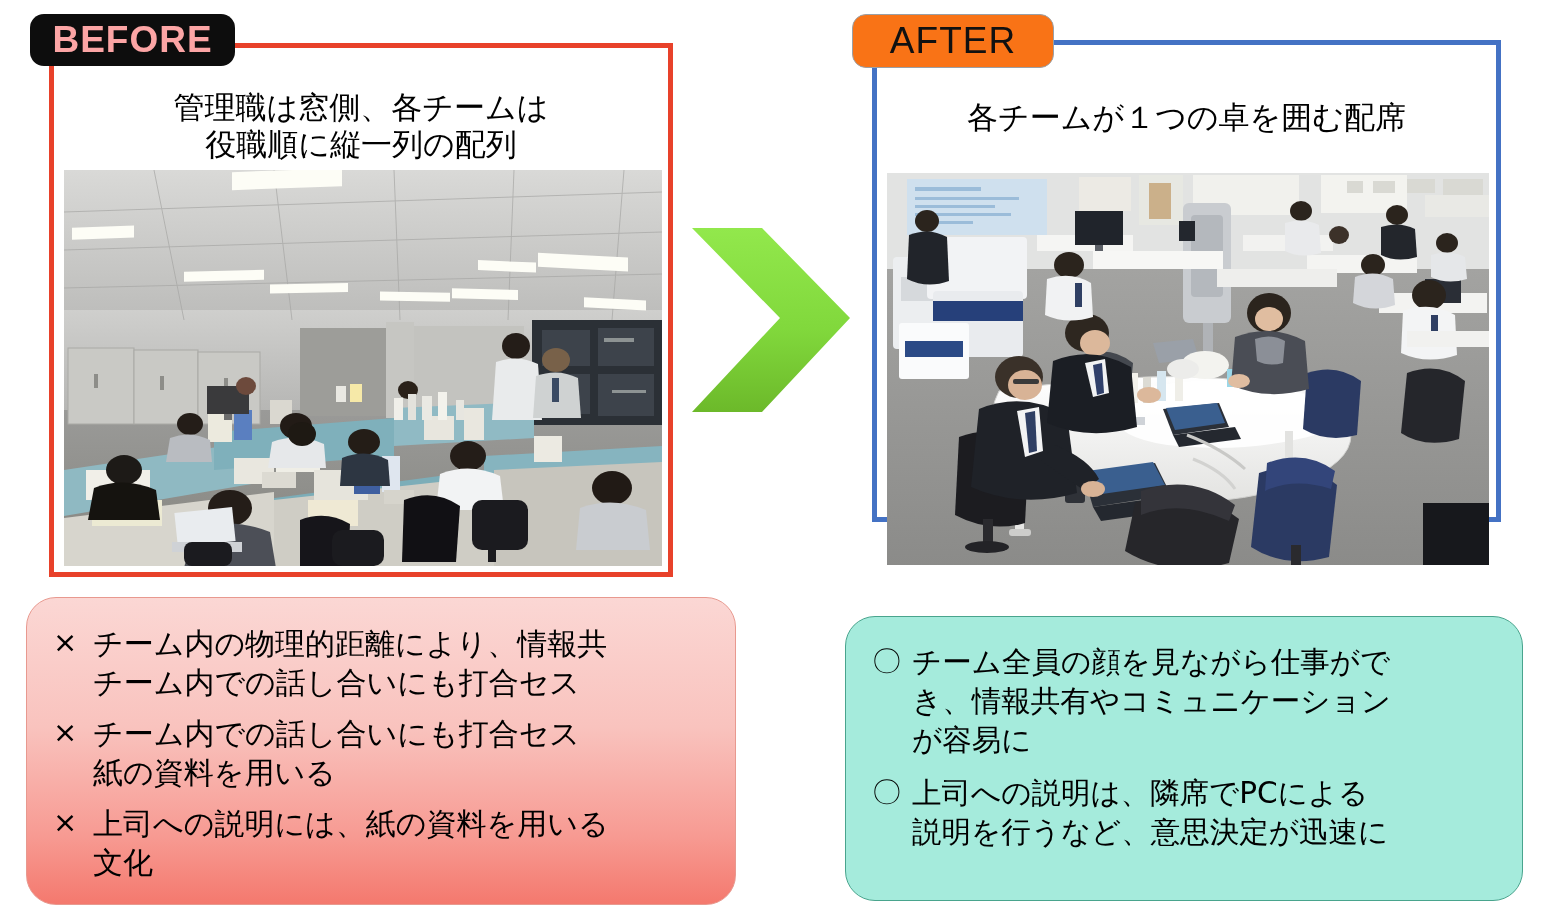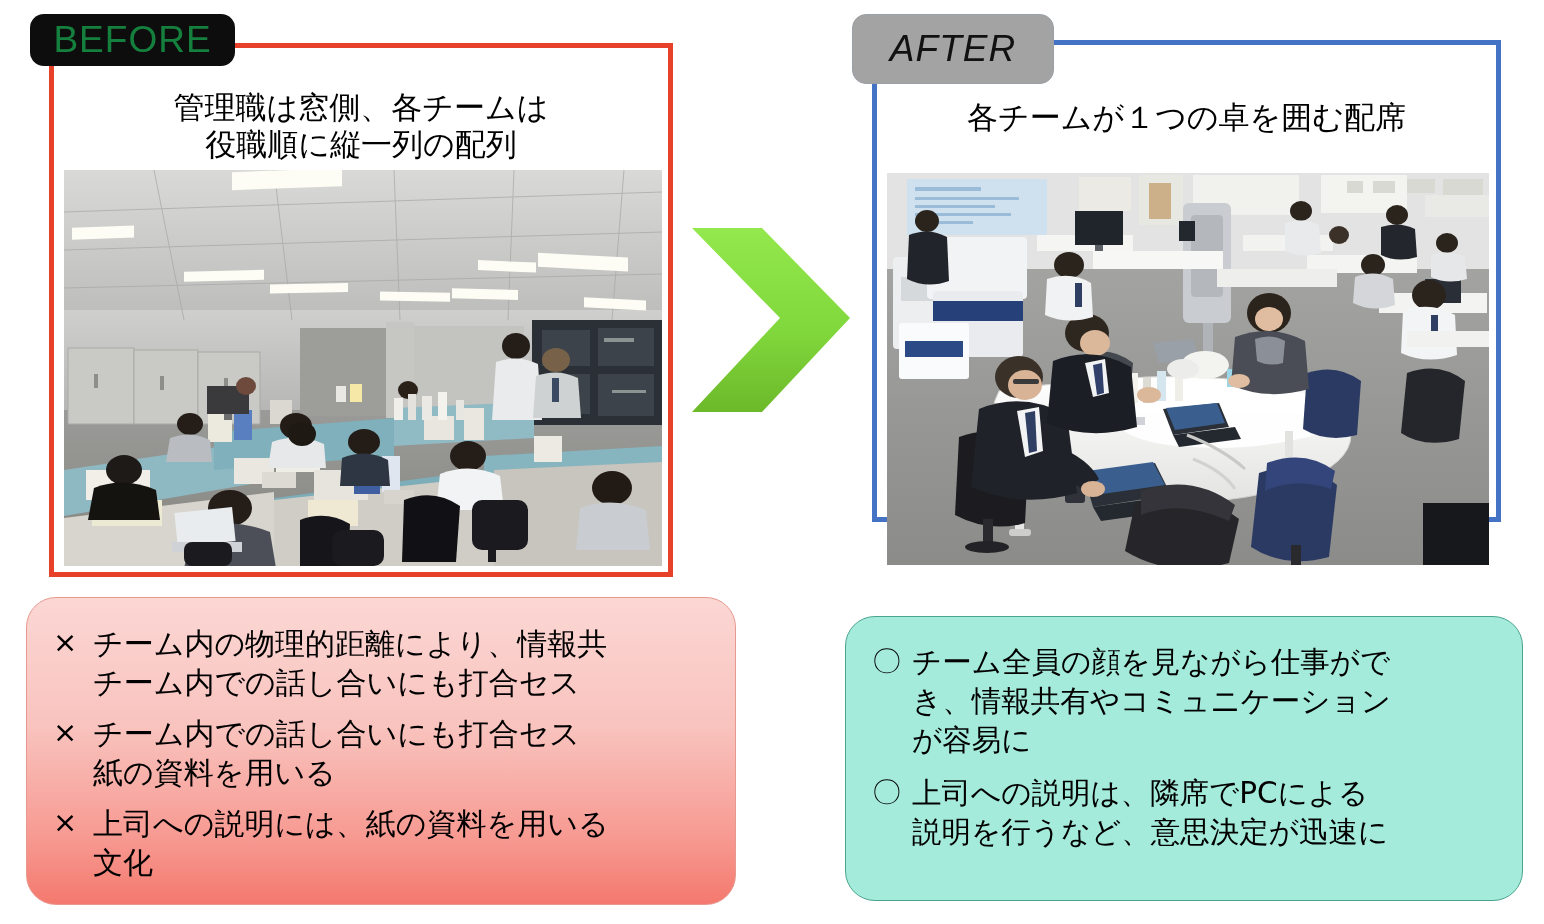--- a/index.html
+++ b/index.html
@@ -25,26 +25,26 @@
 
   
   .badge{
     position:absolute;box-sizing:border-box;
     display:flex;align-items:center;justify-content:center;
     z-index:5;
   }
   .badge-before{
     left:30px;top:14px;width:205px;height:52px;
     background:#0d0d0d;border-radius:14px;
-    color:#15803d;font-size:37px;letter-spacing:1px;
+    color:#fca5a5;font-size:37px;letter-spacing:1px;font-weight:bold;
   }
   .badge-after{
-    left:852px;top:14px;width:202px;height:70px;
-    background:#a3a3a3;border:1.5px solid #9aa0a6;border-radius:14px;
-    color:#111111;font-size:37px;letter-spacing:1px;font-style:italic;
+    left:852px;top:14px;width:202px;height:54px;
+    background:#f97316;border:1.5px solid #9aa0a6;border-radius:14px;
+    color:#111111;font-size:37px;letter-spacing:1px;
   }
 
   
   .caption{
     position:absolute;left:0;right:0;
     text-align:center;color:#000000;
     font-size:31px;line-height:1.18;
     font-family:"DejaVu Sans","Liberation Sans",sans-serif;
     white-space:pre-line;
   }

